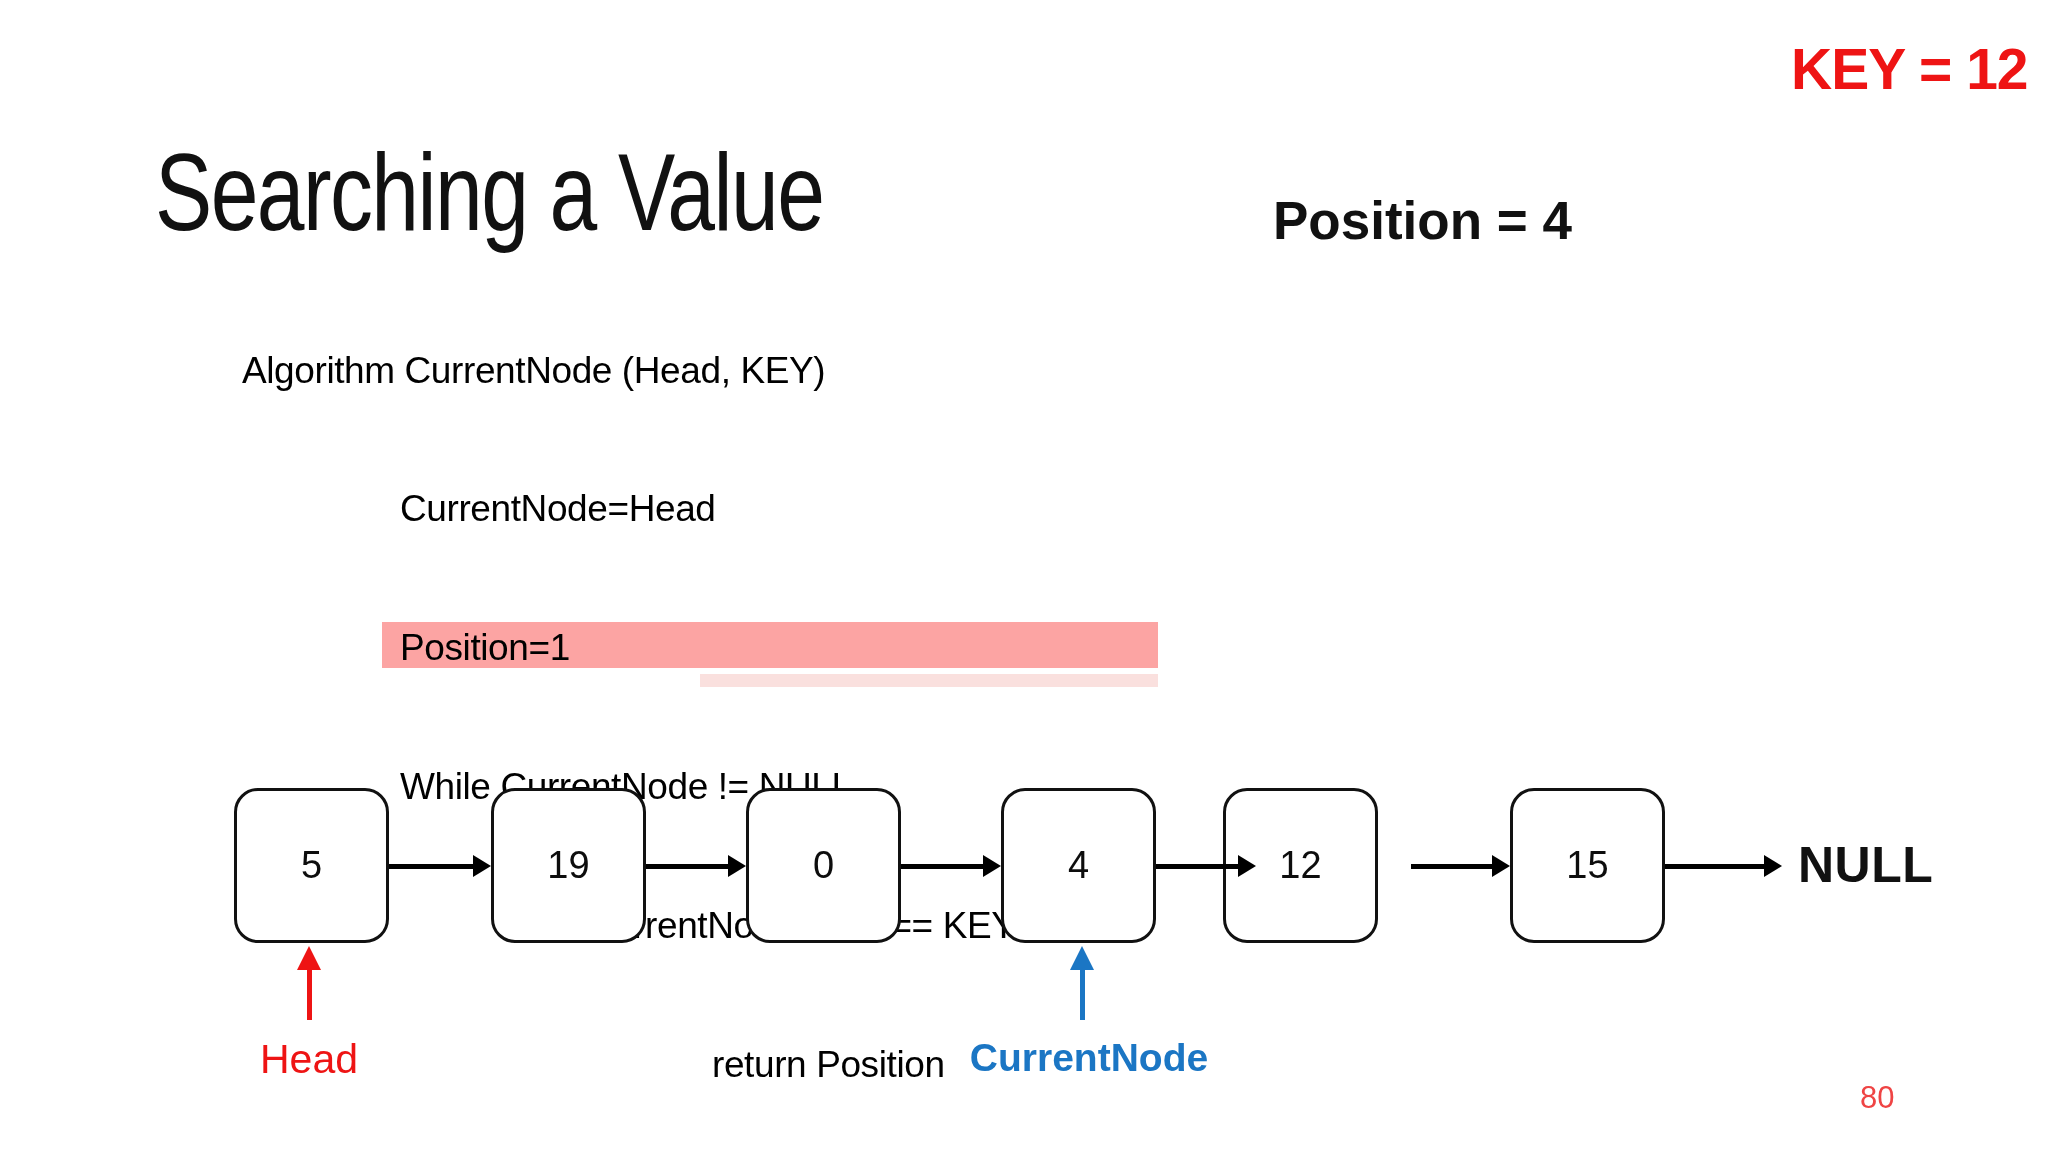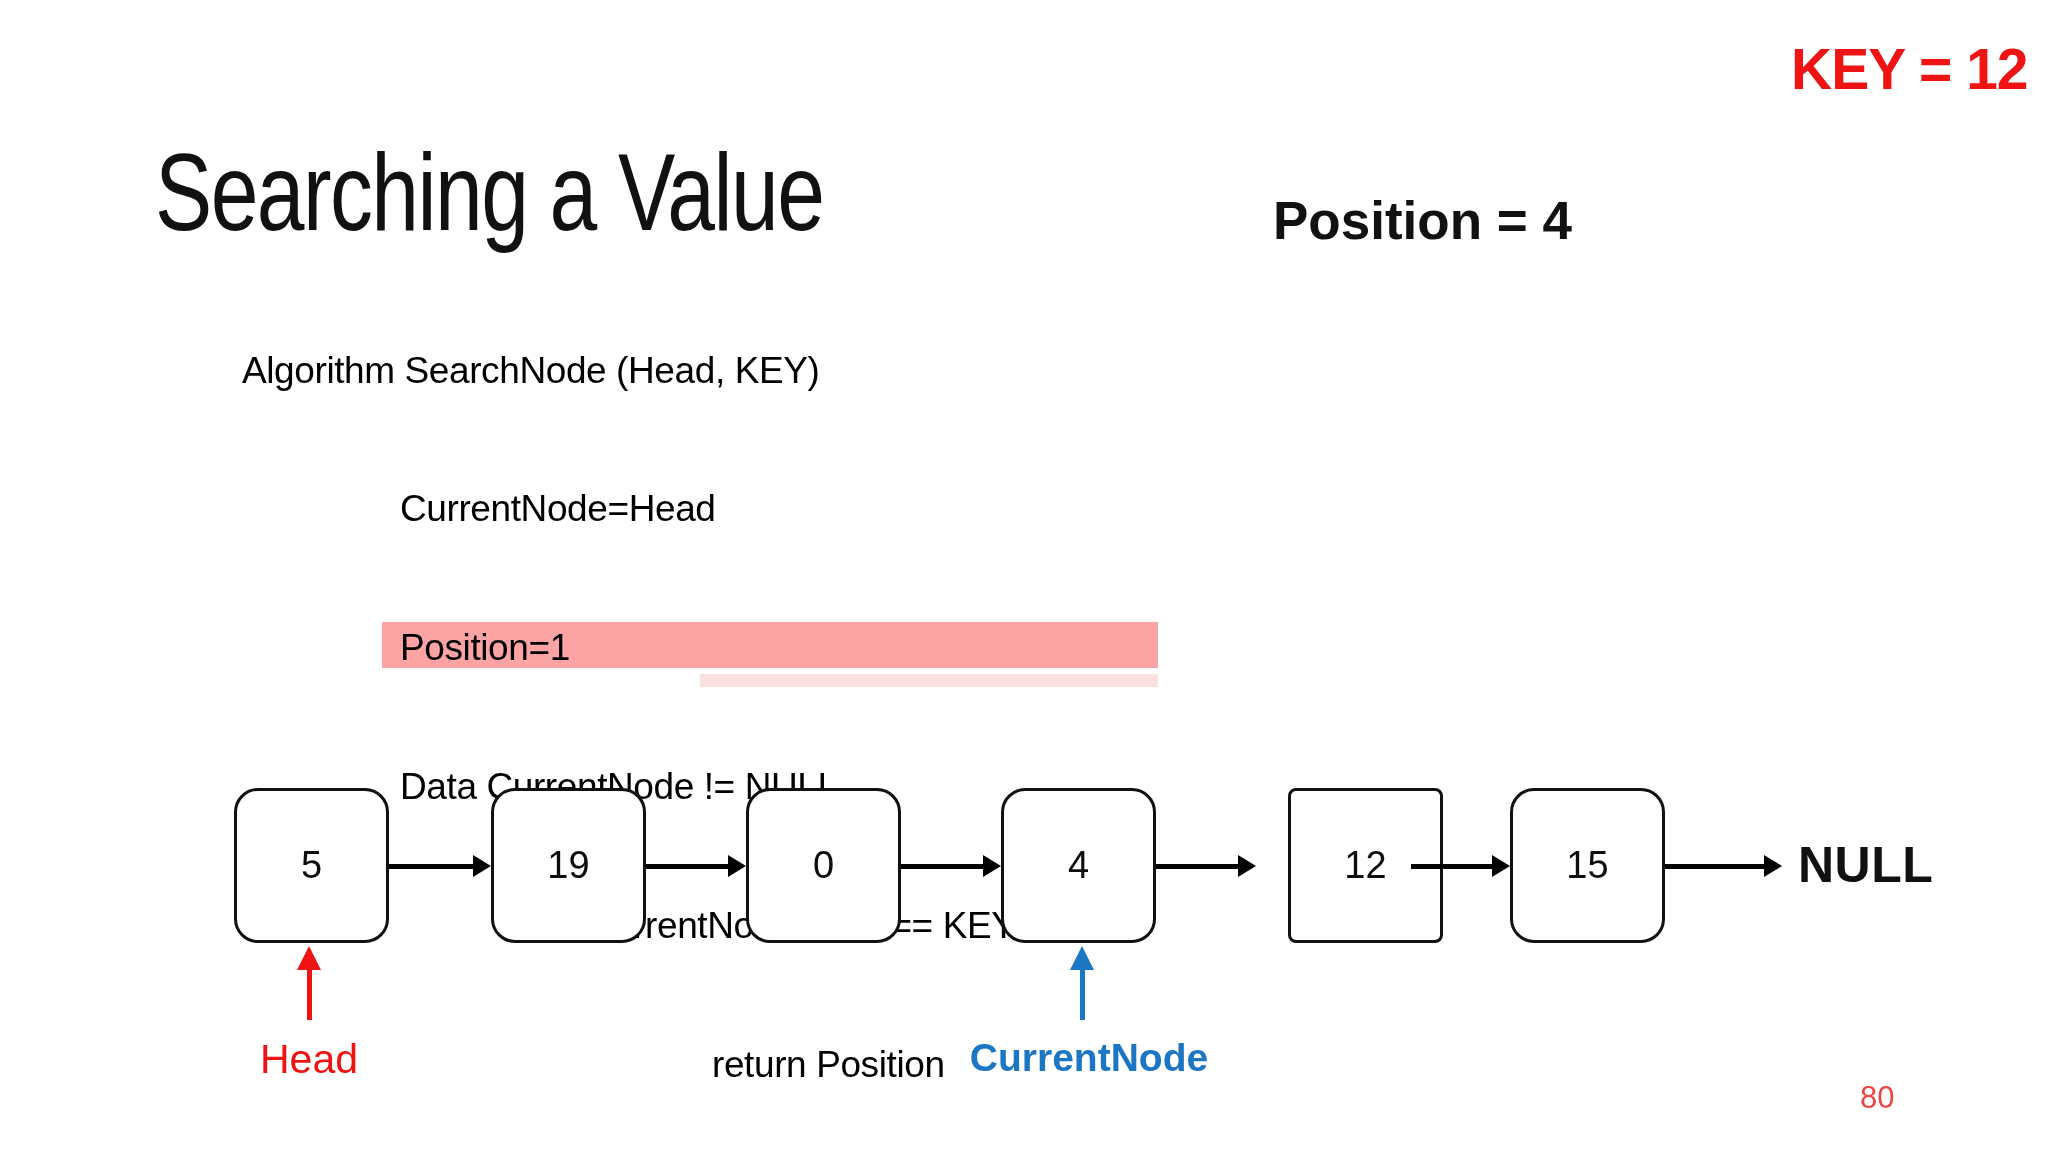--- a/index.html
+++ b/index.html
@@ -48,21 +48,21 @@
     width:458px;height:13px;background:#f9dad8;opacity:.85;
   }
   
   .node{
     position:absolute;top:788px;width:155px;height:155px;
     border:3px solid #111;border-radius:24px;background:#fff;
     display:flex;align-items:center;justify-content:center;
     font-size:38px;color:#0d0d0d;box-sizing:border-box;
   }
   .n0{left:234px;} .n1{left:491px;} .n2{left:746px;}
-  .n3{left:1001px;} .n4{left:1288px;border-radius:8px;} .n5{left:1510px;}
+  .n3{left:1001px;} .n4{left:1223px;} .n5{left:1510px;}
   .conn{position:absolute;top:855px;height:22px;}
   .conn .shaft{position:absolute;left:0;top:8.5px;height:5px;background:#000;}
   .conn .tip{
     position:absolute;top:0;width:0;height:0;
     border-top:11px solid transparent;border-bottom:11px solid transparent;
     border-left:18px solid #000;
   }
   .c0{left:389px;width:102px;} .c1{left:646px;width:100px;}
   .c2{left:901px;width:100px;} .c3{left:1156px;width:100px;}
   .c4{left:1411px;width:99px;}  .c5{left:1665px;width:117px;}
@@ -106,24 +106,24 @@
   <div class="key-label">KEY = 12</div>
 
   <div class="slide-title">Searching a Value</div>
 
   <div class="position-label">Position = 4</div>
 
   <div class="code-highlight"></div>
   <div class="code-highlight-ghost"></div>
 
   <div class="code">
-    <div class="ln ind-0">Algorithm SearchNode (Head, KEY)</div>
+    <div class="ln ind-0">Algorithm CurrentNode (Head, KEY)</div>
     <div class="ln ind-1">CurrentNode=Head</div>
     <div class="ln ind-1">Position=1</div>
-    <div class="ln ind-1">Data CurrentNode != NULL</div>
+    <div class="ln ind-1">While CurrentNode != NULL</div>
     <div class="ln ind-2">If CurrentNode.Data == KEY</div>
     <div class="ln ind-3">return Position</div>
     
     
     
     
     
   </div>
 
   <div class="node n0">5</div>

